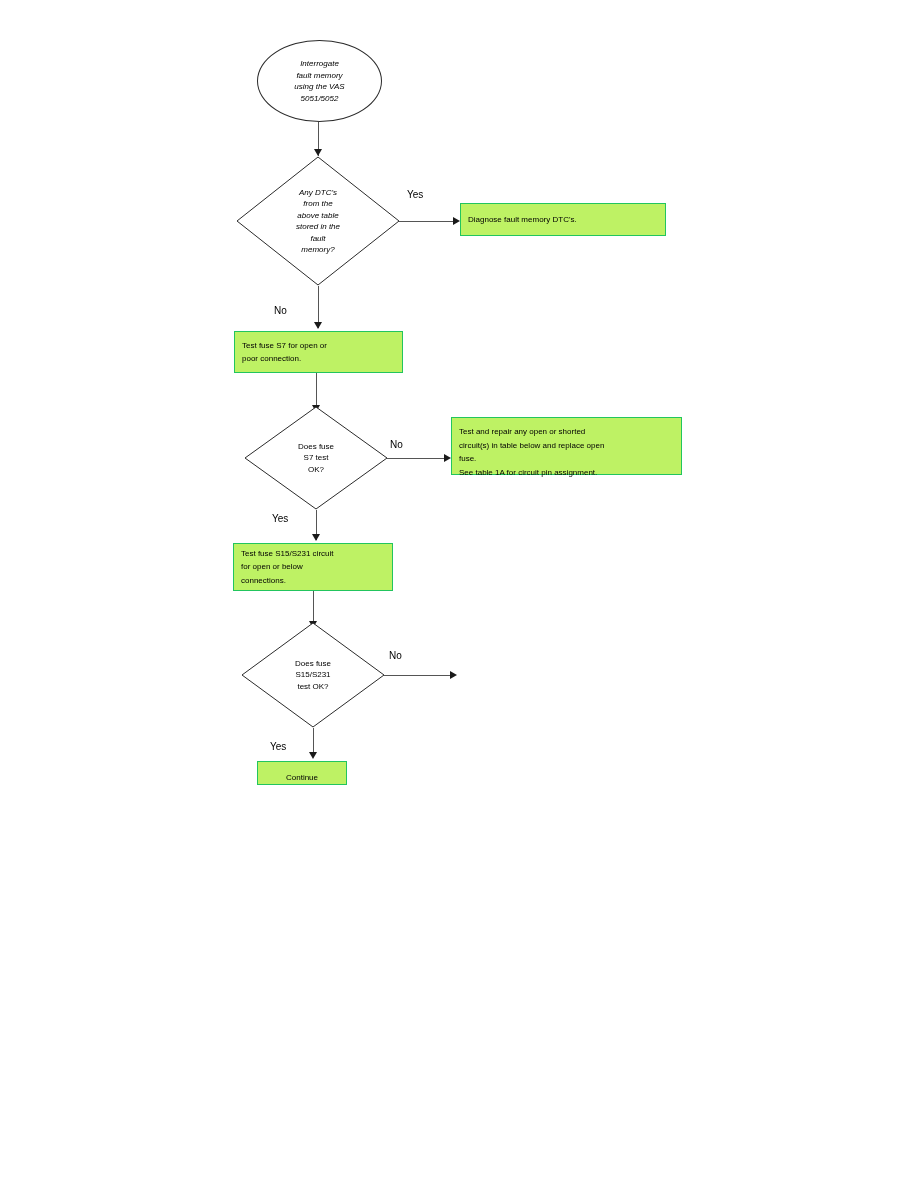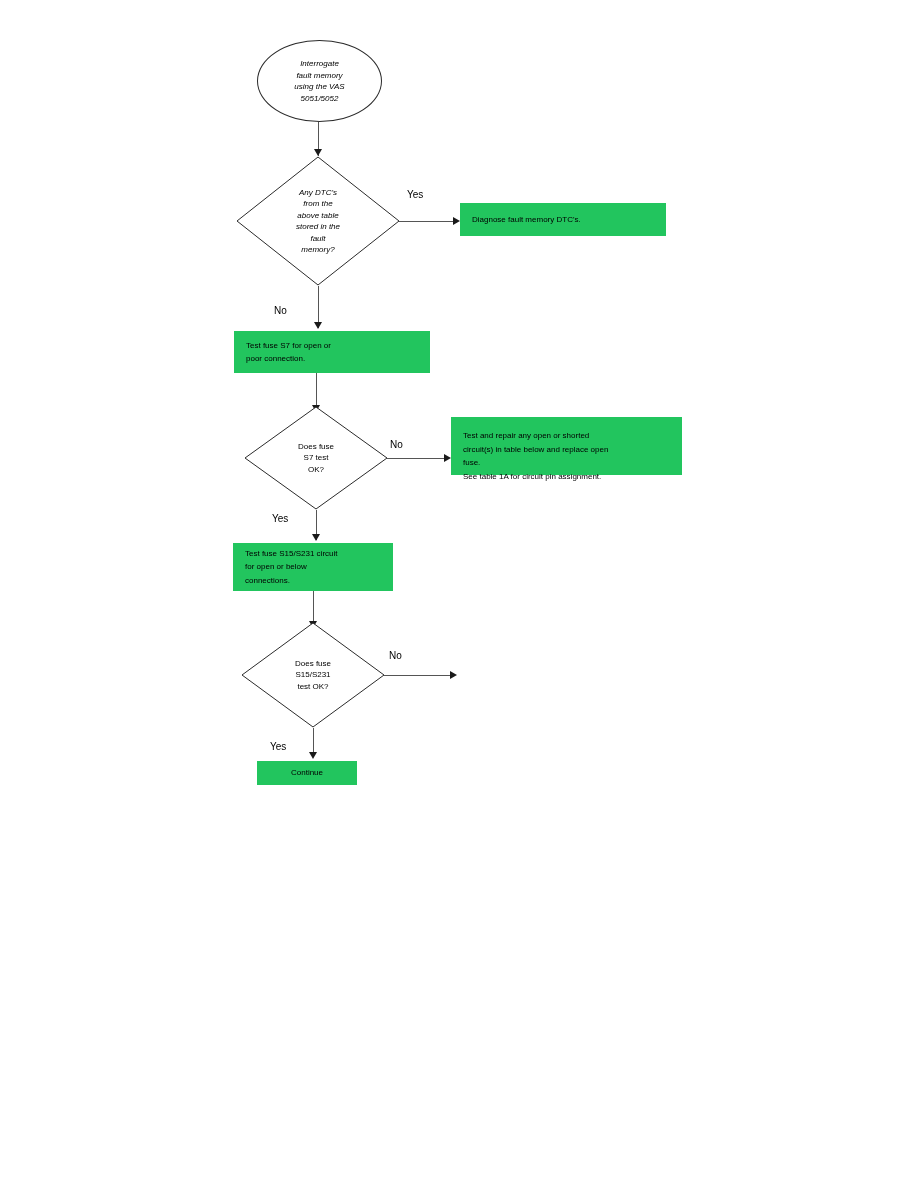--- a/index.html
+++ b/index.html
@@ -34,22 +34,22 @@
     background: #ffffff;
   }
   .terminator .txt {
     font-size: 8px;
     line-height: 11.5px;
     white-space: pre-line;
     font-style: italic;
   }
   
   .process {
-    border: 5px solid #22c55e;
-    background: #22c55e;
+    border: 1px solid #22c55e;
+    background: #bef264;
     display: flex;
     align-items: center;
   }
   .process .txt {
     font-size: 8px;
     line-height: 13.5px;
     white-space: pre-line;
     padding: 0 7px;
     width: 100%;
   }
@@ -151,21 +151,21 @@
   <div class="arrow-right" style="left:453px; top:217px;"></div>
 
   <div class="node process" style="left:460px; top:203px; width:206px; height:33px;">
     <span class="txt">Diagnose fault memory DTC's.</span>
   </div>
 
   <div class="blabel" style="left:274px; top:305px;">No</div>
   <div class="conn v" style="left:318px; top:286px; height:42px;"></div>
   <div class="arrow-down" style="left:314px; top:322px;"></div>
 
-  <div class="node process" style="left:234px; top:331px; width:196px; height:42px;">
+  <div class="node process" style="left:234px; top:331px; width:169px; height:42px;">
     <span class="txt">Test fuse S7 for open or
 poor connection.</span>
   </div>
 
   <div class="conn v" style="left:316px; top:373px; height:38px;"></div>
   <div class="arrow-down" style="left:312px; top:405px;"></div>
 
   <div class="node decision" style="left:244px; top:406px; width:144px; height:104px;">
     <svg width="144" height="104" viewBox="0 0 144 104">
       <polygon points="72,1 143,52 72,103 1,52" fill="#ffffff" stroke="#2b2b2b" stroke-width="1"></polygon>
@@ -210,17 +210,17 @@
 
   <div class="blabel" style="left:389px; top:650px;">No</div>
   <div class="conn h" style="left:384px; top:675px; width:69px;"></div>
   <div class="arrow-right" style="left:450px; top:671px;"></div>
 
 
   <div class="blabel" style="left:270px; top:741px;">Yes</div>
   <div class="conn v" style="left:313px; top:728px; height:28px;"></div>
   <div class="arrow-down" style="left:309px; top:752px;"></div>
 
-  <div class="node process center" style="left:257px; top:761px; width:100px; height:24px;">
+  <div class="node process center" style="left:257px; top:761px; width:90px; height:24px;align-items:flex-end;">
     <span class="txt">Continue</span>
   </div>
 
 </div>
 
 </body></html>

